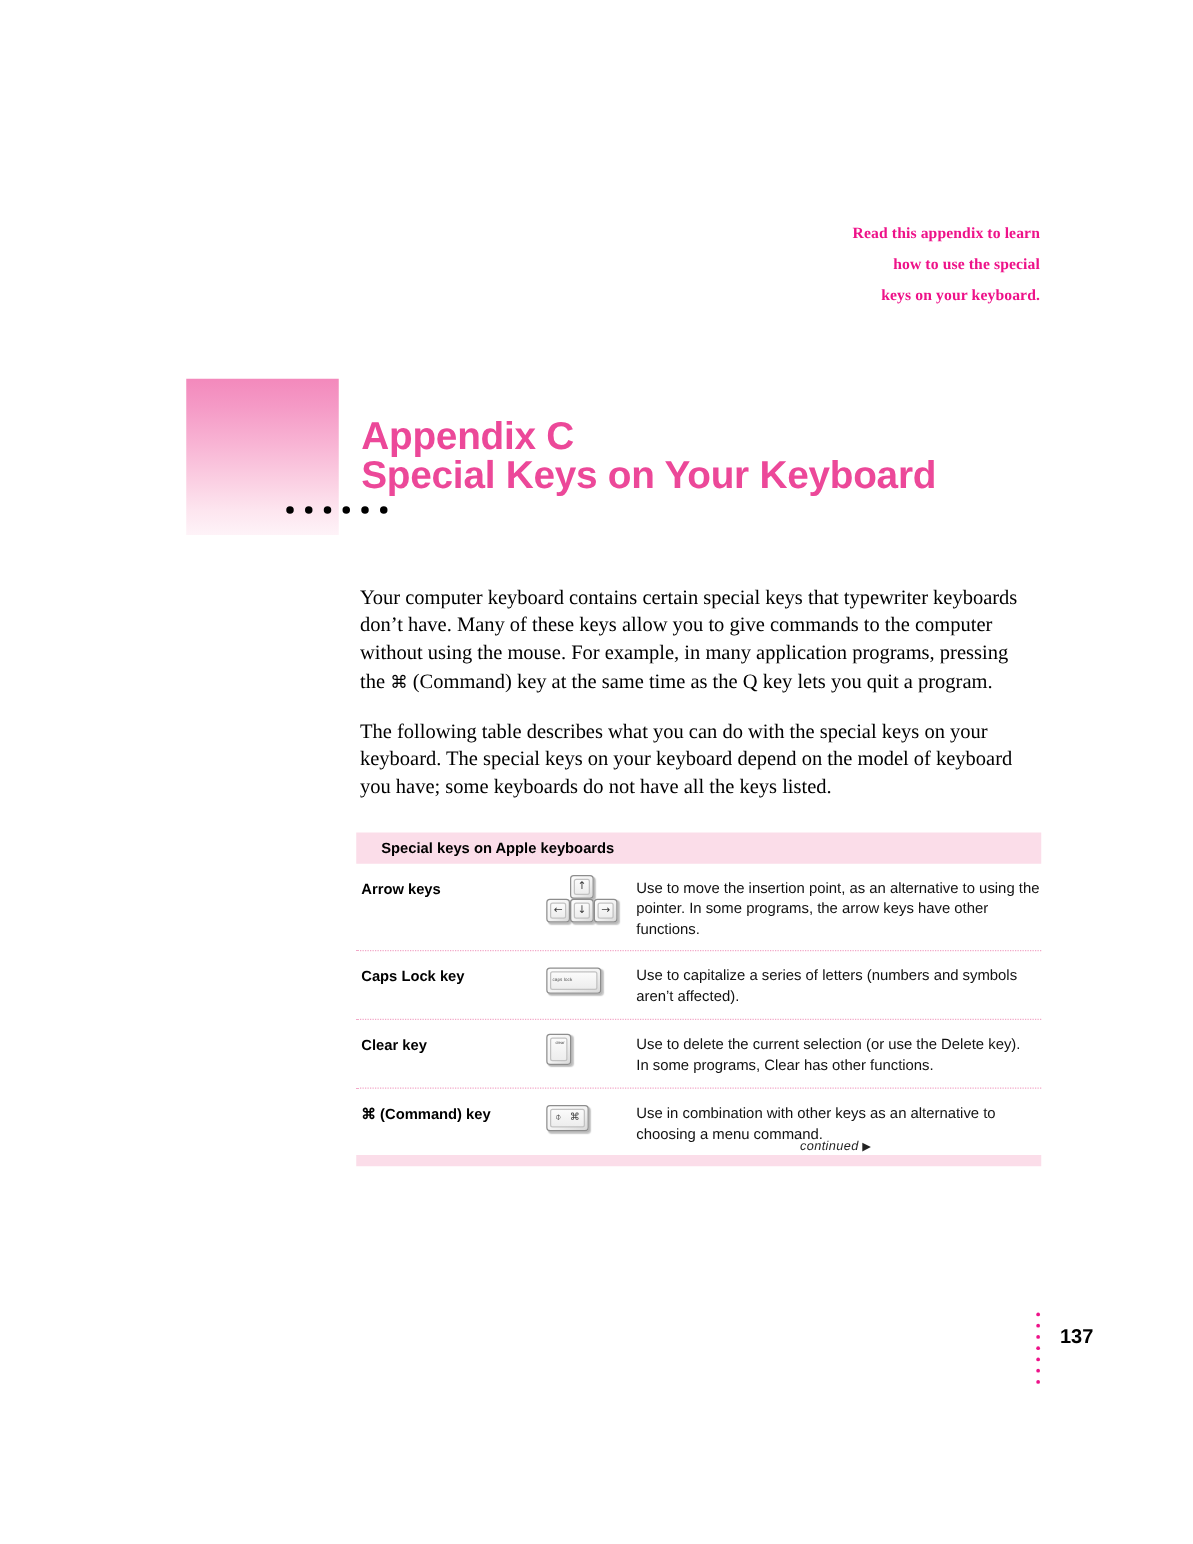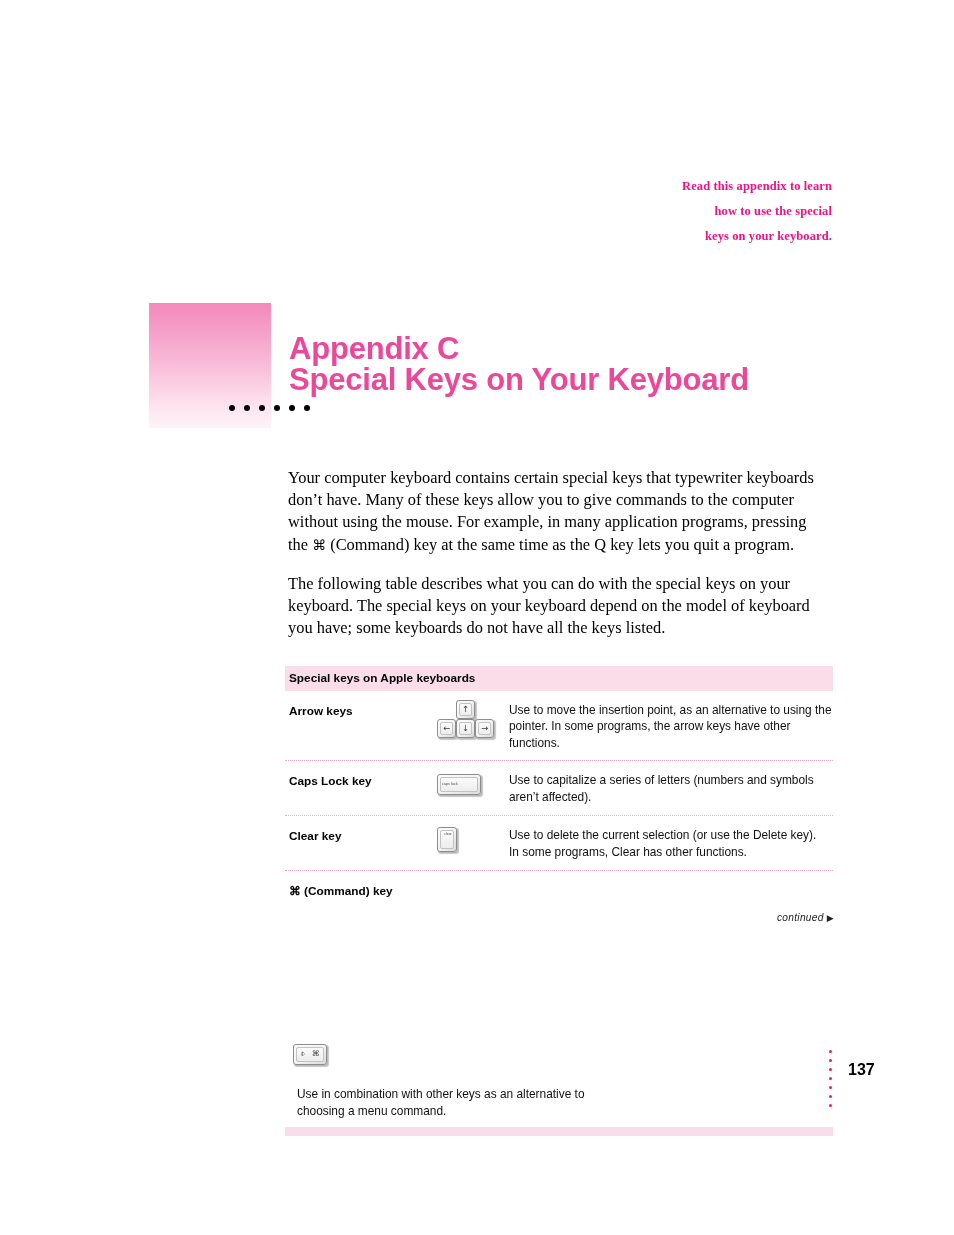--- a/index.html
+++ b/index.html
@@ -92,36 +92,36 @@
 
   
   .keytable {
     position: absolute;
     left: 285px;
     top: 666px;
     width: 548px;
   }
   .kt-header {
     background: #fbdde9;
-    padding: 5px 5px 5px 4px;
+    padding: 5px 5px 5px 20px;
     font-family: "Liberation Sans", sans-serif;
     font-weight: bold;
     font-size: 11.8px;
     color: #000;
     height: 15px;
     line-height: 15px;
   }
   .kt-row {
     display: flex;
     align-items: flex-start;
     padding: 9px 0 9px 0;
     border-bottom: 1px dotted #f2a8c8;
     min-height: 36px;
   }
-  .kt-row.last { border-bottom: none; padding-bottom: 8px; flex-direction: column; }
+  .kt-row.last { border-bottom: none; padding-bottom: 8px; }
   .kt-name {
     width: 140px;
     flex: 0 0 140px;
     font-family: "Liberation Sans", sans-serif;
     font-weight: bold;
     font-size: 11.8px;
     color: #000;
     padding-left: 4px;
     padding-top: 4px;
     line-height: 14px;
@@ -237,21 +237,21 @@
     font-size: 8px;
     color: #3f3f3f;
   }
 
   
   .continued {
     position: absolute;
     left: 640px;
     top: 912px;
     width: 194px;
-    text-align: right;
+    text-align: left;
     font-family: "Liberation Sans", sans-serif;
     font-style: italic;
     font-size: 10.2px;
     color: #222;
     letter-spacing: 0.3px;
   }
   .continued .tri {
     font-style: normal;
     font-size: 9px;
     margin-left: 3px;

